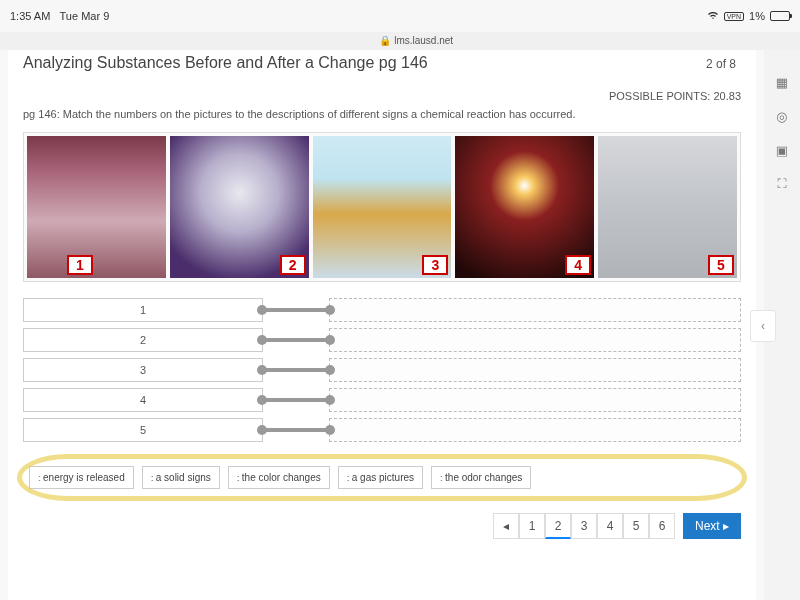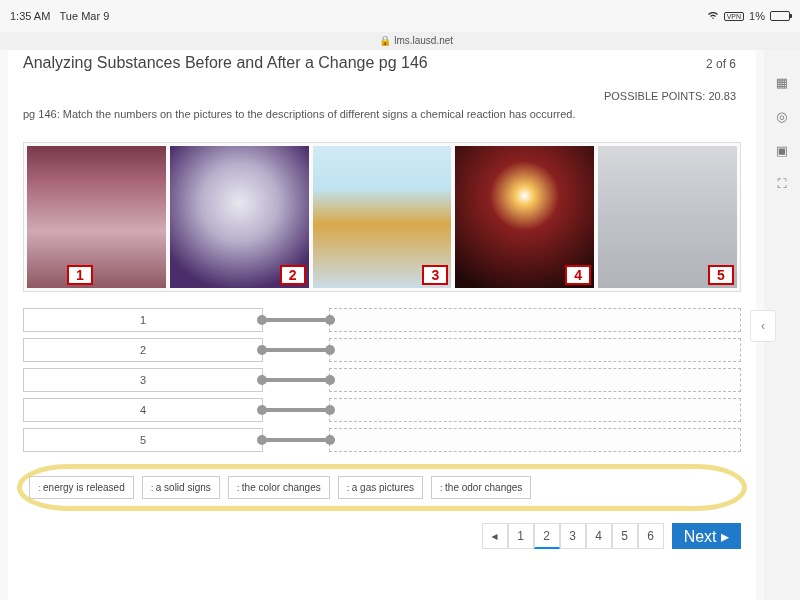--- a/index.html
+++ b/index.html
@@ -11,43 +11,43 @@
   .battery { width: 20px; height: 10px; border: 1px solid #333; border-radius: 2px; position: relative; }
   .battery::after { content:''; position:absolute; right:-3px; top:2px; width:2px; height:4px; background:#333; border-radius:0 1px 1px 0; }
   .battery-fill { background: #ff3b30; height: 100%; width: 5%; }
   .url-bar { height: 18px; background: #f0f0f0; text-align: center; font-size: 10px; color: #555; line-height: 18px; padding-left: 32px; }
   .lock { display: inline-block; }
   .main { display: flex; height: 562px; background: #f8f8f8; }
   .content { flex: 1; padding: 4px 15px 8px 15px; background: #fff; margin: 0 8px; position: relative; overflow: hidden; }
   .title-row { display: flex; justify-content: space-between; align-items: baseline; }
   .title { font-size: 16px; color: #444; font-weight: 400; }
   .count { font-size: 12px; color: #555; padding-right: 5px; }
-  .points { text-align: right; font-size: 11px; color: #555; margin-top: 18px; margin-right: 5px; }
-  .prompt { font-size: 11px; color: #555; margin-top: 6px; margin-bottom: 22px; }
+  .points { text-align: right; font-size: 11px; color: #555; margin-top: 18px; }
+  .prompt { font-size: 11px; color: #555; margin-top: 6px; margin-bottom: 12px; }
   .images-row { display: flex; gap: 4px; border: 1px solid #ddd; padding: 3px; background: #fafafa; }
   .img-card { flex: 1; height: 142px; position: relative; display: flex; align-items: center; justify-content: center; overflow: hidden; }
   .img-num { position: absolute; bottom: 3px; right: 3px; border: 2px solid #c00; background: #fff; color: #c00; font-weight: bold; font-size: 14px; width: 26px; height: 20px; display: flex; align-items: center; justify-content: center; }
   .img-num.left { right: auto; left: 40px; }
   .matching { margin-top: 16px; }
   .match-row { display: flex; align-items: center; margin-bottom: 6px; height: 24px; }
   .slot-left { width: 240px; height: 24px; border: 1px solid #ccc; background: #fff; display: flex; align-items: center; justify-content: center; font-size: 11px; color: #555; }
   .connector { width: 70px; height: 4px; background: #999; position: relative; margin: 0 -2px; }
   .connector::before, .connector::after { content:''; position:absolute; width: 10px; height: 10px; background:#999; border-radius:50%; top:-3px; }
   .connector::before { left:-4px; }
   .connector::after { right:-4px; }
   .slot-right { flex: 1; height: 24px; border: 1px dashed #bbb; background: #fdfdfd; }
   .choice-wrap { position: relative; margin-top: 14px; padding: 10px 6px; }
   .highlight { position: absolute; inset: -2px -6px; border: 5px solid rgba(230,200,60,0.6); border-radius: 60px / 28px; pointer-events: none; }
   .choices { display: flex; gap: 8px; }
   .choice { border: 1px solid #ccc; background: #fff; padding: 5px 8px; font-size: 10px; color: #444; display: flex; align-items: center; gap: 4px; cursor: grab; }
   .grip { color: #888; font-size: 9px; letter-spacing: -2px; }
   .pager { display: flex; justify-content: flex-end; align-items: center; gap: 0; margin-top: 14px; }
   .pg-btn { min-width: 26px; height: 26px; border: 1px solid #ddd; background: #fff; color: #555; font-size: 12px; display: flex; align-items:center; justify-content:center; cursor: pointer; }
   .pg-btn.active { border-bottom: 2px solid #0a84ff; }
-  .pg-next { background: #1f7ac9; color: #fff; padding: 0 12px; margin-left: 8px; border: none; font-size: 16px; }
+  .pg-next { background: #1f7ac9; color: #fff; padding: 0 12px; margin-left: 8px; border: none; font-size: 12px; }
   .sidebar { width: 36px; background: #f3f3f3; padding-top: 24px; display: flex; flex-direction: column; align-items: center; gap: 18px; position: relative; }
   .side-ico { width: 16px; height: 16px; color: #777; cursor: pointer; display:flex; align-items:center; justify-content:center; font-size: 13px; }
   .collapse { position: absolute; left: -14px; top: 260px; width: 26px; height: 32px; background: #fff; border:1px solid #e5e5e5; border-radius:3px; display:flex; align-items:center; justify-content:center; color:#888; cursor:pointer; font-size:12px; }
   
   .flask { width:100%; height:100%; background: linear-gradient(180deg,#7a3a4a 0%, #a8657a 25%, #cfaab4 60%, #8f5864 100%); }
   .beaker2 { width:100%; height:100%; background: radial-gradient(circle at 50% 40%, #e8e8f0 0%, #b8b0cc 35%, #4a2d6a 80%); }
   .tube { width:100%; height:100%; background: linear-gradient(180deg,#cfeaf4 0%, #bfe3f0 30%, #d9a84a 55%, #c9dce6 100%); }
   .fireworks { width:100%; height:100%; background: radial-gradient(circle at 50% 35%, #fff 0%, #f8c860 8%, #8a2020 30%, #200808 90%); }
   .boy { width:100%; height:100%; background: linear-gradient(180deg,#d6d8dc 0%, #c0c3c8 50%, #b0b3b8 100%); }
 </style>
@@ -68,21 +68,21 @@
 
 <div class="url-bar">
   <span class="lock">🔒</span>
   <span>lms.lausd.net</span>
 </div>
 
 <div class="main">
   <div class="content">
     <div class="title-row">
       <div class="title">Analyzing Substances Before and After a Change pg 146</div>
-      <div class="count">2 of 6</div>
+      <div class="count">2 of 8</div>
     </div>
     <div class="points">POSSIBLE POINTS: 20.83</div>
     <div class="prompt">pg 146: Match the numbers on the pictures to the descriptions of different signs a chemical reaction has occurred.</div>
 
     <div class="images-row">
       <div class="img-card">
           <div class="flask"></div>
           <div class="img-num left">1</div>
         </div>
       <div class="img-card">

